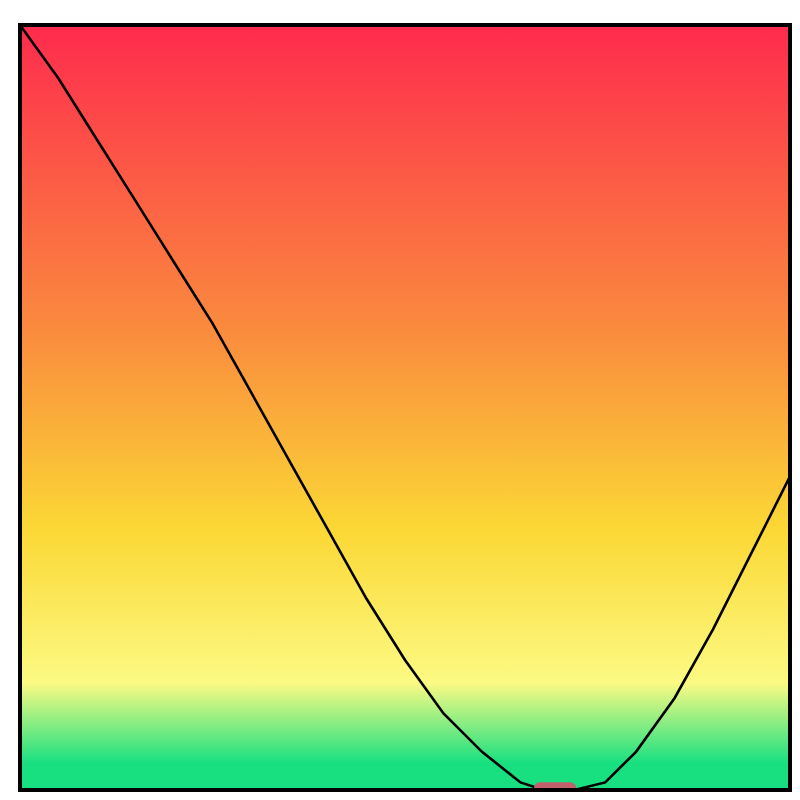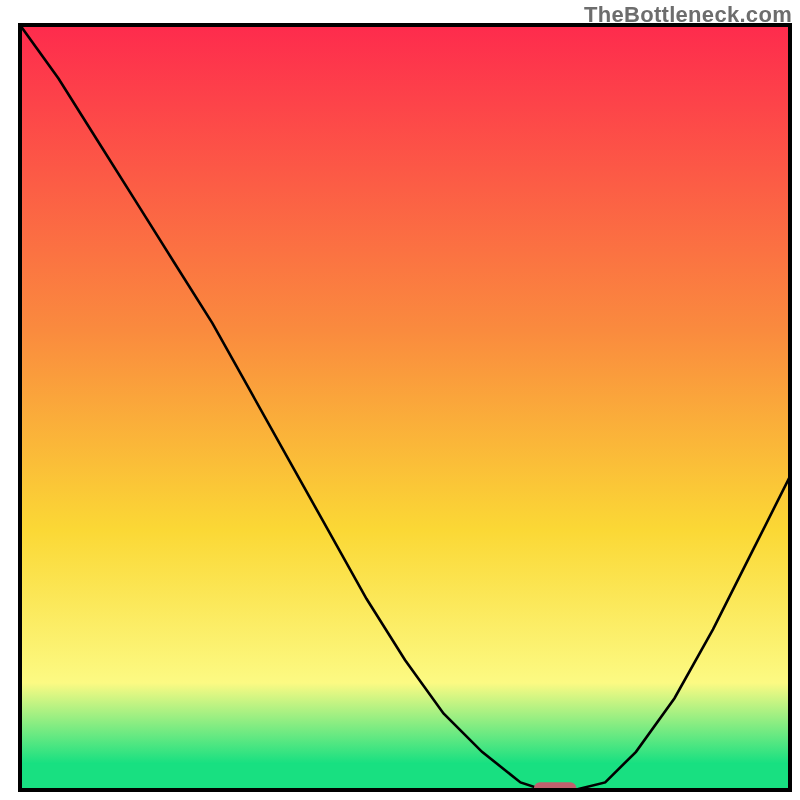--- a/index.html
+++ b/index.html
@@ -32,21 +32,20 @@
     left: 0;
     width: 800px;
     height: 800px;
   }
 </style>
 </head>
 <body>
 
 <div class="stage">
 
-  <div class="watermark">TheBottleneck.com</div>
 
   <svg class="chart" viewBox="0 0 800 800">
     <defs>
       <linearGradient id="bg-grad" x1="0" y1="0" x2="0" y2="1">
           <stop offset="0.00%" stop-color="#fe2b4d"></stop>
           <stop offset="40.00%" stop-color="#fa8b3e"></stop>
           <stop offset="66.00%" stop-color="#fbd835"></stop>
           <stop offset="86.00%" stop-color="#fcfa83"></stop>
           <stop offset="96.50%" stop-color="#18e081"></stop>
           <stop offset="100.00%" stop-color="#18e081"></stop>

